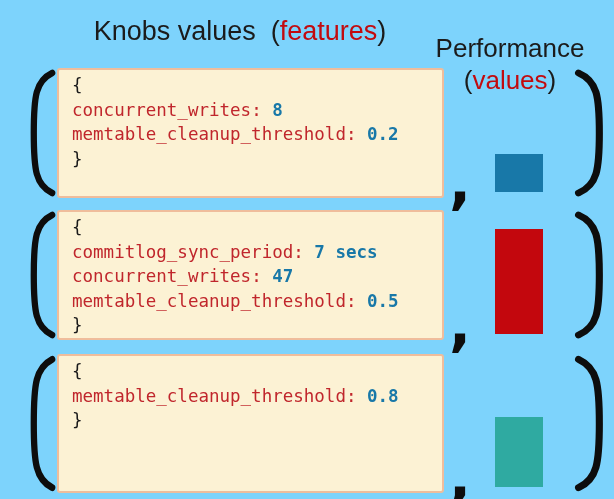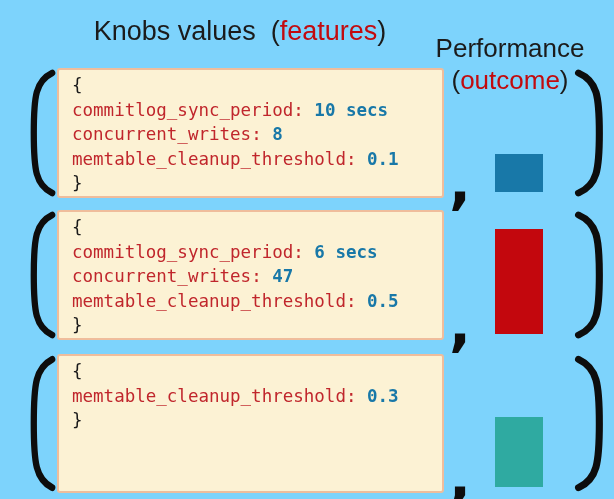--- a/index.html
+++ b/index.html
@@ -41,65 +41,64 @@
 </style>
 </head>
 <body>
 
 <div class="canvas">
 
   <div class="hdr-left"><span>Knobs values</span><span>  </span><span>(</span><span class="red-word">features</span><span>)</span></div>
 
   <div class="hdr-right">
     <div>Performance</div>
-    <div><span>(</span><span class="red-word">outcome</span><span>)</span></div>
+    <div><span>(</span><span class="red-word">values</span><span>)</span></div>
   </div>
 
   <div id="rows">
       <div class="row" style="top: 68px; height: 130px;">
       <svg class="paren left" viewBox="0 0 32 130" preserveAspectRatio="none">
         <path d="M26 5 C 9 13, 7 28, 7 65 C 7 102, 9 117, 26 125" fill="none" stroke="#0d0d0d" stroke-width="6.5" stroke-linecap="round"></path>
       </svg>
       <div class="knob-box">
         <div class="line">{</div>
-        <div class="line"><span class="key">commitlog_sync_period</span><span class="key">: </span><span class="val">10 secs</span></div>
           <div class="line"><span class="key">concurrent_writes</span><span class="key">: </span><span class="val">8</span></div>
-          <div class="line"><span class="key">memtable_cleanup_threshold</span><span class="key">: </span><span class="val">0.1</span></div>
+          <div class="line"><span class="key">memtable_cleanup_threshold</span><span class="key">: </span><span class="val">0.2</span></div>
           <div class="line">}</div>
       </div>
       <div class="comma">,</div>
       <div class="bar" style="height: 38px; background: rgb(24, 120, 168);"></div>
       <svg class="paren right" viewBox="0 0 32 130" preserveAspectRatio="none">
         <path d="M6 5 C 23 13, 25 28, 25 65 C 25 102, 23 117, 6 125" fill="none" stroke="#0d0d0d" stroke-width="6.5" stroke-linecap="round"></path>
       </svg>
     </div>
       <div class="row" style="top: 210px; height: 130px;">
       <svg class="paren left" viewBox="0 0 32 130" preserveAspectRatio="none">
         <path d="M26 5 C 9 13, 7 28, 7 65 C 7 102, 9 117, 26 125" fill="none" stroke="#0d0d0d" stroke-width="6.5" stroke-linecap="round"></path>
       </svg>
       <div class="knob-box">
         <div class="line">{</div>
-        <div class="line"><span class="key">commitlog_sync_period</span><span class="key">: </span><span class="val">6 secs</span></div>
+        <div class="line"><span class="key">commitlog_sync_period</span><span class="key">: </span><span class="val">7 secs</span></div>
           <div class="line"><span class="key">concurrent_writes</span><span class="key">: </span><span class="val">47</span></div>
           <div class="line"><span class="key">memtable_cleanup_threshold</span><span class="key">: </span><span class="val">0.5</span></div>
           <div class="line">}</div>
       </div>
       <div class="comma">,</div>
       <div class="bar" style="height: 105px; background: rgb(195, 7, 13);"></div>
       <svg class="paren right" viewBox="0 0 32 130" preserveAspectRatio="none">
         <path d="M6 5 C 23 13, 25 28, 25 65 C 25 102, 23 117, 6 125" fill="none" stroke="#0d0d0d" stroke-width="6.5" stroke-linecap="round"></path>
       </svg>
     </div>
       <div class="row" style="top: 354px; height: 139px;">
       <svg class="paren left" viewBox="0 0 32 130" preserveAspectRatio="none">
         <path d="M26 5 C 9 13, 7 28, 7 65 C 7 102, 9 117, 26 125" fill="none" stroke="#0d0d0d" stroke-width="6.5" stroke-linecap="round"></path>
       </svg>
       <div class="knob-box">
         <div class="line">{</div>
-          <div class="line"><span class="key">memtable_cleanup_threshold</span><span class="key">: </span><span class="val">0.3</span></div>
+          <div class="line"><span class="key">memtable_cleanup_threshold</span><span class="key">: </span><span class="val">0.8</span></div>
           <div class="line">}</div>
       </div>
       <div class="comma">,</div>
       <div class="bar" style="height: 70px; background: rgb(47, 170, 161);"></div>
       <svg class="paren right" viewBox="0 0 32 130" preserveAspectRatio="none">
         <path d="M6 5 C 23 13, 25 28, 25 65 C 25 102, 23 117, 6 125" fill="none" stroke="#0d0d0d" stroke-width="6.5" stroke-linecap="round"></path>
       </svg>
     </div>
     </div>
 

